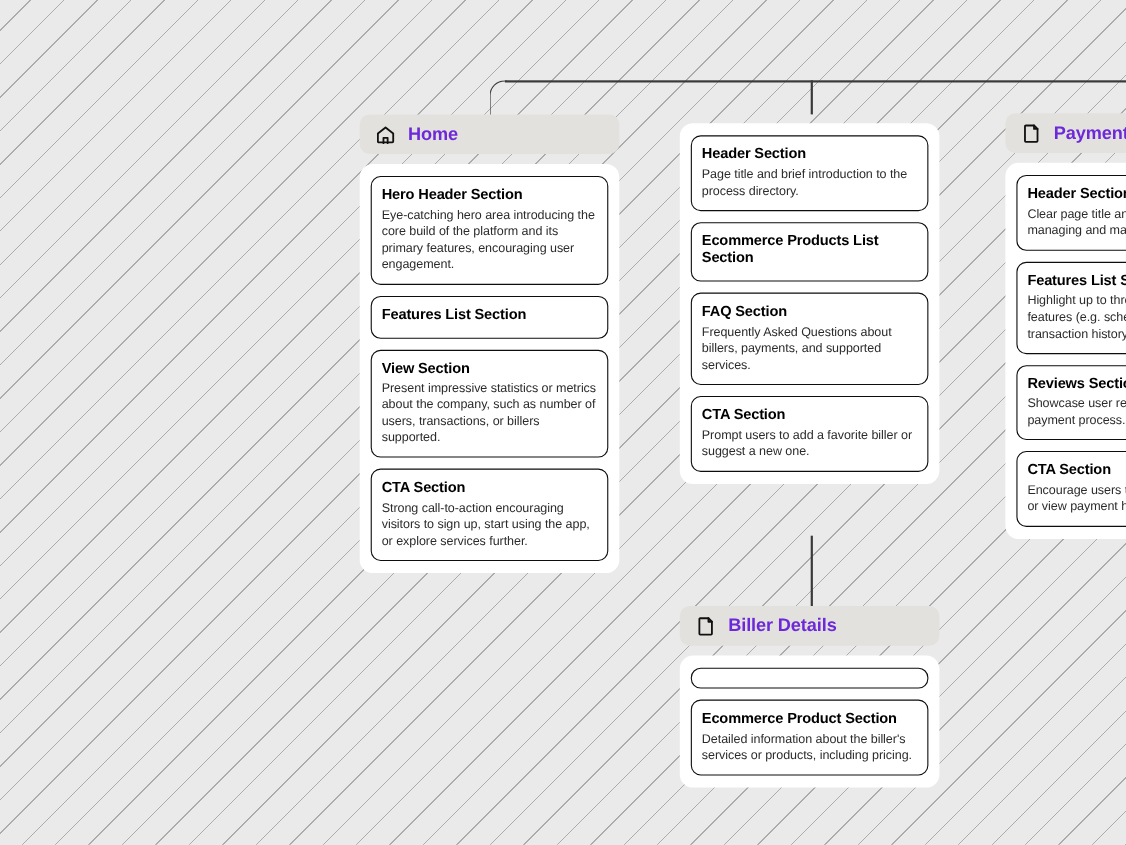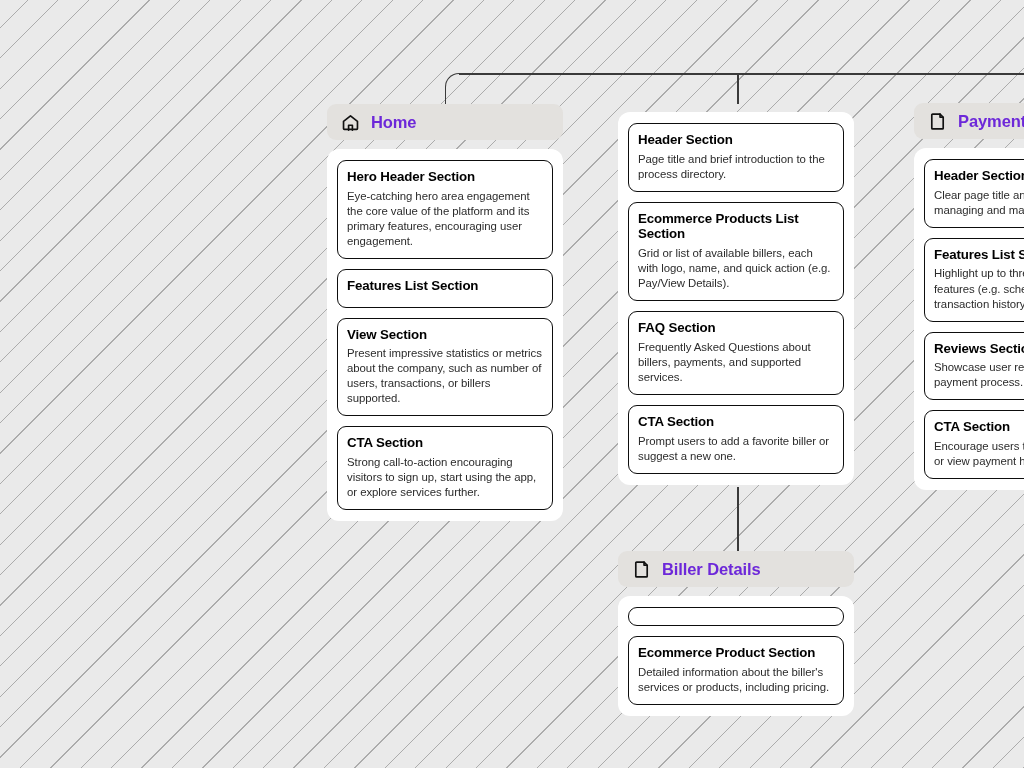--- a/index.html
+++ b/index.html
@@ -148,21 +148,21 @@
         <svg viewBox="0 0 24 24" fill="none" stroke="currentColor" stroke-width="2.1" stroke-linecap="round" stroke-linejoin="round">
           <path d="M3.2 10.6 12 3.6l8.8 7v9.1a1 1 0 0 1-1 1H4.2a1 1 0 0 1-1-1z"></path>
           <path d="M9.6 21.7v-6.2h4.8v6.2"></path>
         </svg>
       </span>
       <span class="node-title">Home</span>
     </div>
     <div class="node-body">
       <div class="card">
         <div class="card-title">Hero Header Section</div>
-        <div class="card-desc">Eye-catching hero area engagement the core value of the platform and its primary features, encouraging user engagement.</div>
+        <div class="card-desc">Eye-catching hero area introducing the core build of the platform and its primary features, encouraging user engagement.</div>
       </div>
       <div class="card">
         <div class="card-title">Features List Section</div>
       </div>
       <div class="card">
         <div class="card-title">View Section</div>
         <div class="card-desc">Present impressive statistics or metrics about the company, such as number of users, transactions, or billers supported.</div>
       </div>
       <div class="card">
         <div class="card-title">CTA Section</div>
@@ -172,21 +172,20 @@
   </div>
 
   <div class="node" id="node-billers">
     <div class="node-body">
       <div class="card">
         <div class="card-title">Header Section</div>
         <div class="card-desc">Page title and brief introduction to the process directory.</div>
       </div>
       <div class="card">
         <div class="card-title">Ecommerce Products List Section</div>
-        <div class="card-desc">Grid or list of available billers, each with logo, name, and quick action (e.g. Pay/View Details).</div>
       </div>
       <div class="card">
         <div class="card-title">FAQ Section</div>
         <div class="card-desc">Frequently Asked Questions about billers, payments, and supported services.</div>
       </div>
       <div class="card">
         <div class="card-title">CTA Section</div>
         <div class="card-desc">Prompt users to add a favorite biller or suggest a new one.</div>
       </div>
     </div>

